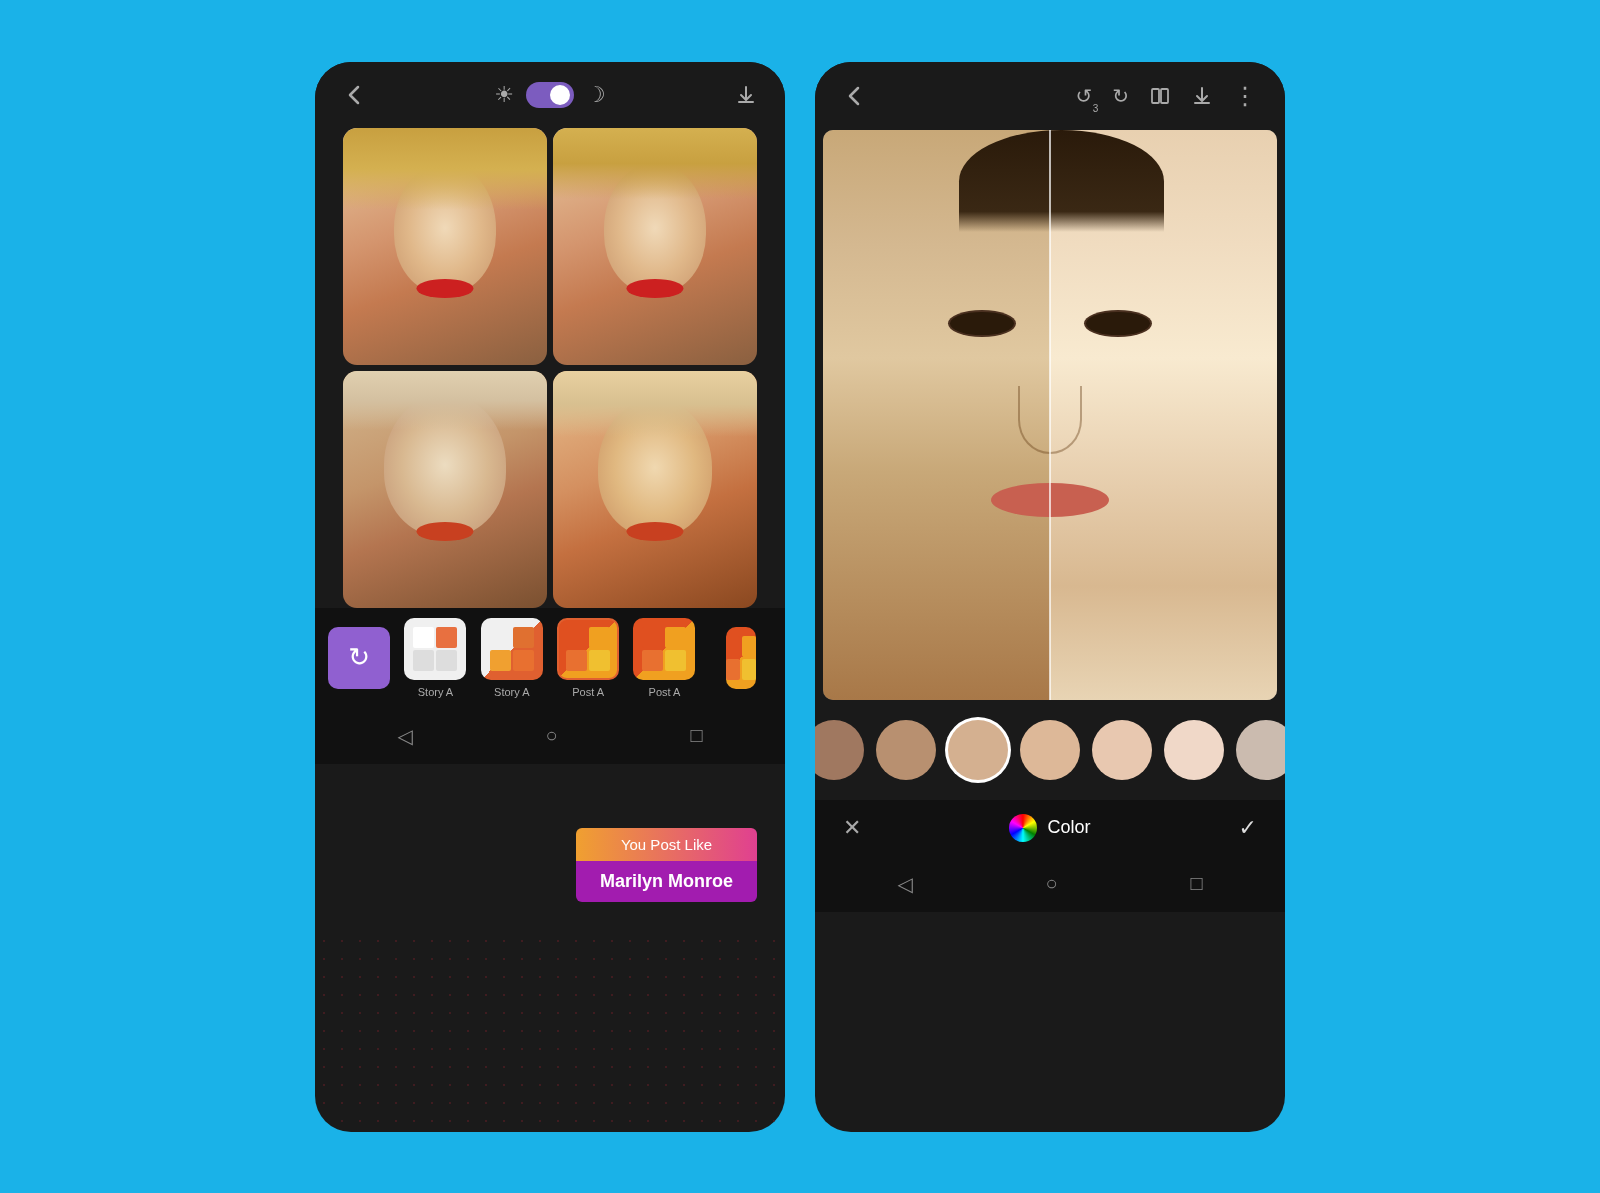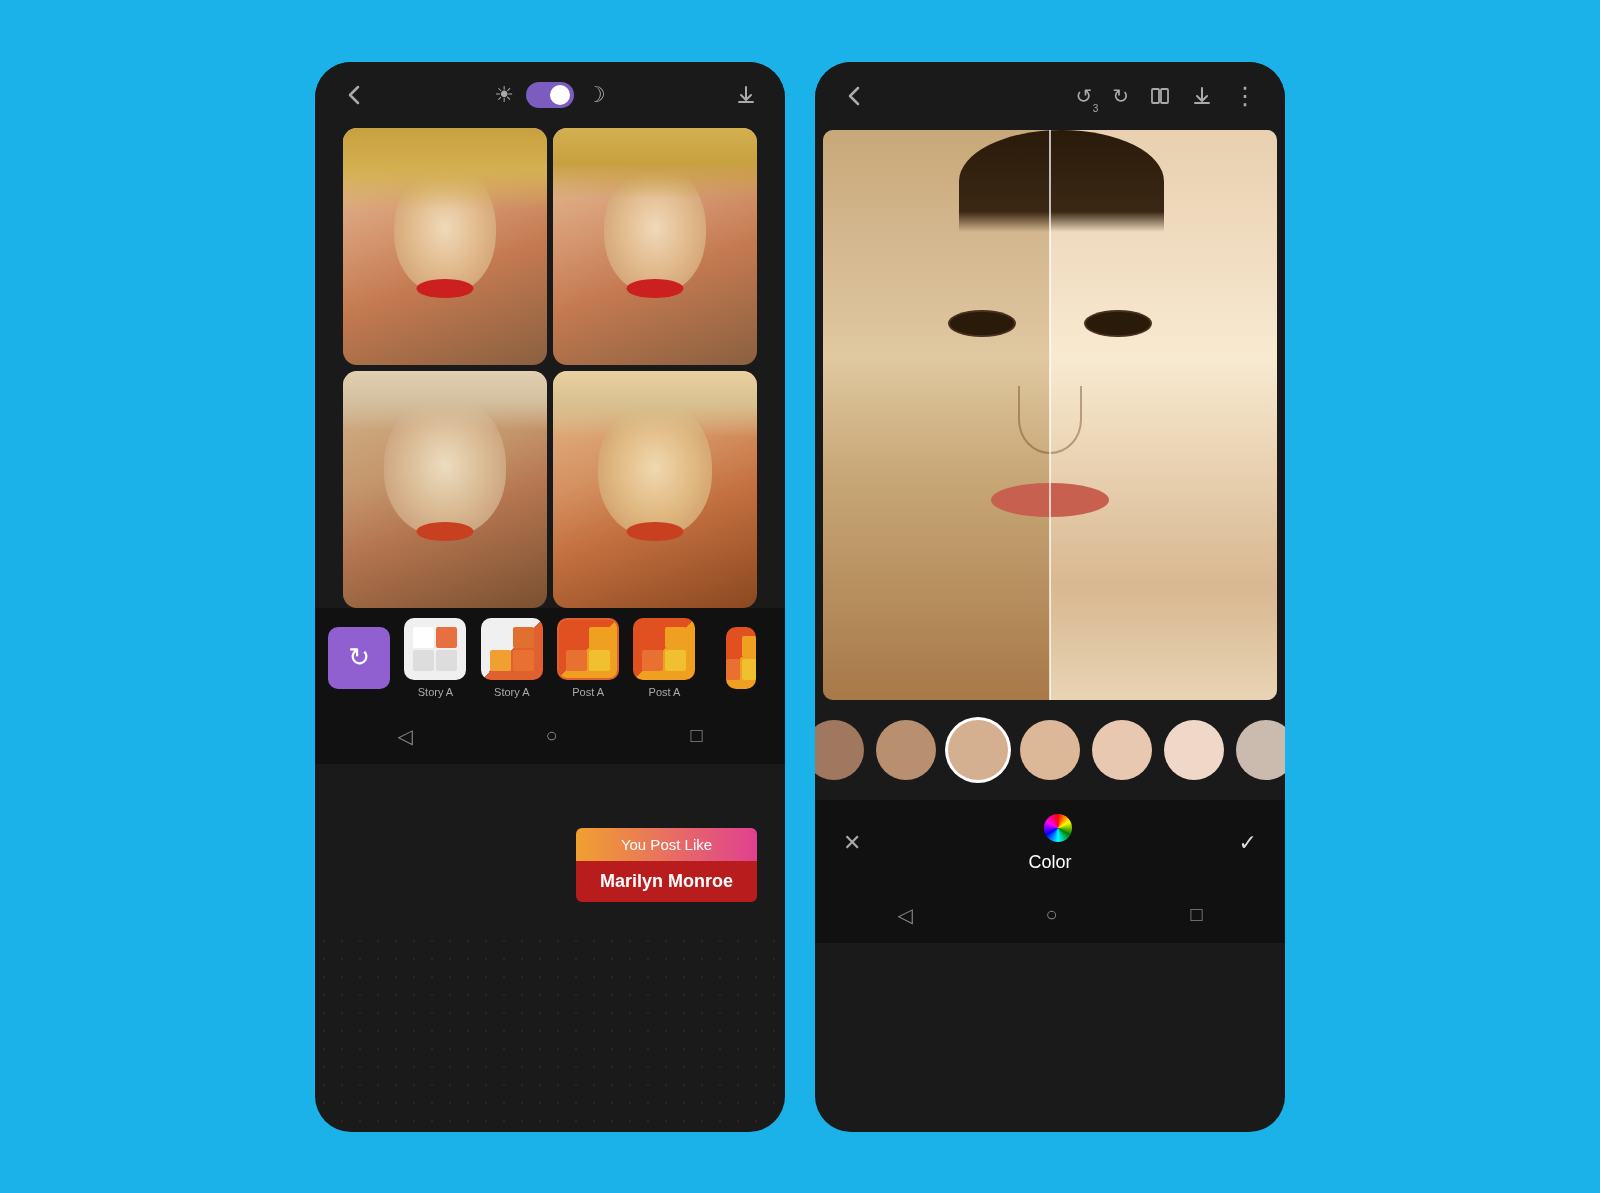--- a/index.html
+++ b/index.html
@@ -247,21 +247,21 @@
     .you-look-like-top {
       background: linear-gradient(90deg, #f0a030, #e04090);
       color: white;
       padding: 8px 24px;
       font-size: 15px;
       font-weight: 500;
       border-radius: 6px 6px 0 0;
     }
 
     .you-look-like-bottom {
-      background: #b91c1c;
+      background: #a21caf;
       color: white;
       padding: 10px 24px;
       font-size: 18px;
       font-weight: 700;
       border-radius: 0 0 6px 6px;
     }
 
     
     .bottom-toolbar {
       display: flex;
@@ -567,26 +567,25 @@
     }
 
     .action-icon {
       color: #aaa;
       font-size: 22px;
       cursor: pointer;
     }
 
     .color-label {
       display: flex;
-      align-items: flex-end;
+      align-items: center;
       gap: 10px;
       color: white;
       font-size: 18px;
       font-weight: 500;
-      flex-direction: column;
     }
 
     .color-circle-icon {
       width: 28px;
       height: 28px;
       border-radius: 50%;
       background: conic-gradient(red, yellow, green, cyan, blue, magenta, red);
     }
 
     .check-icon {

